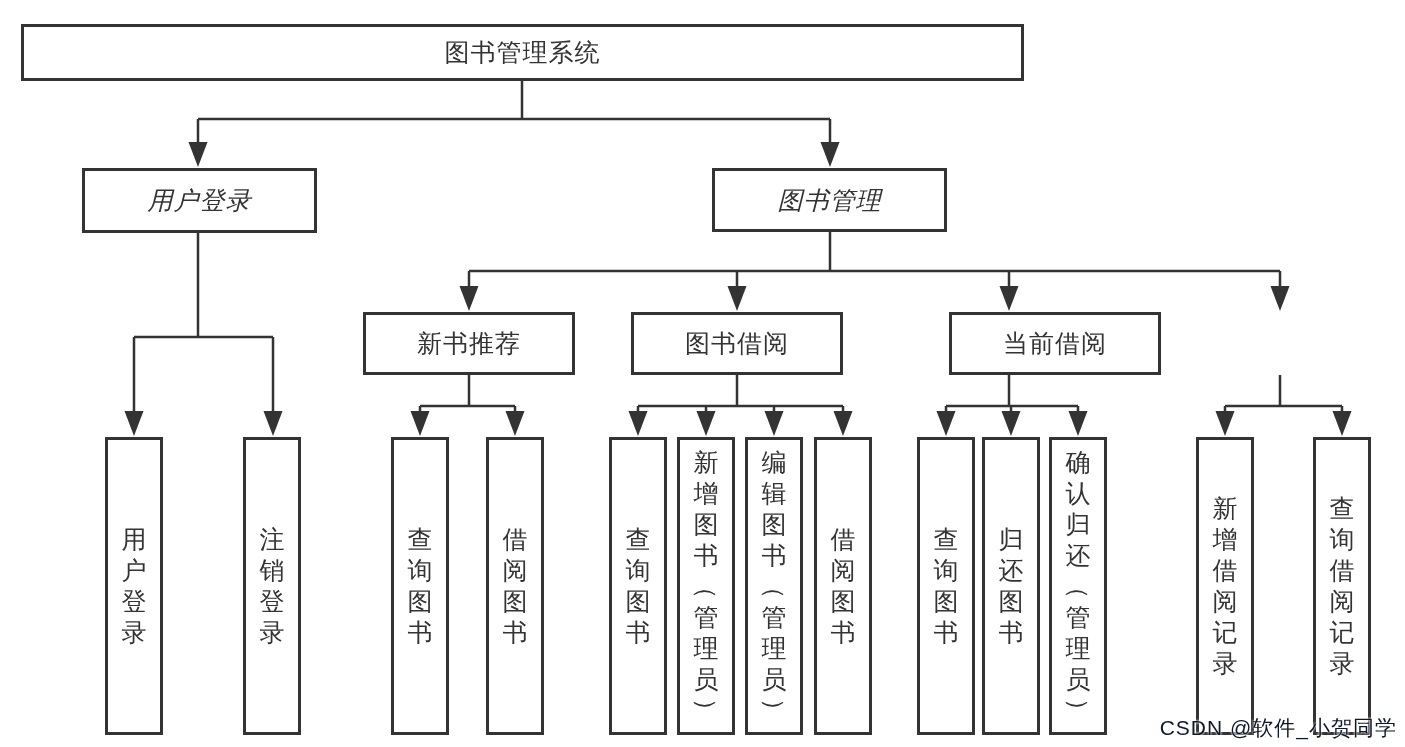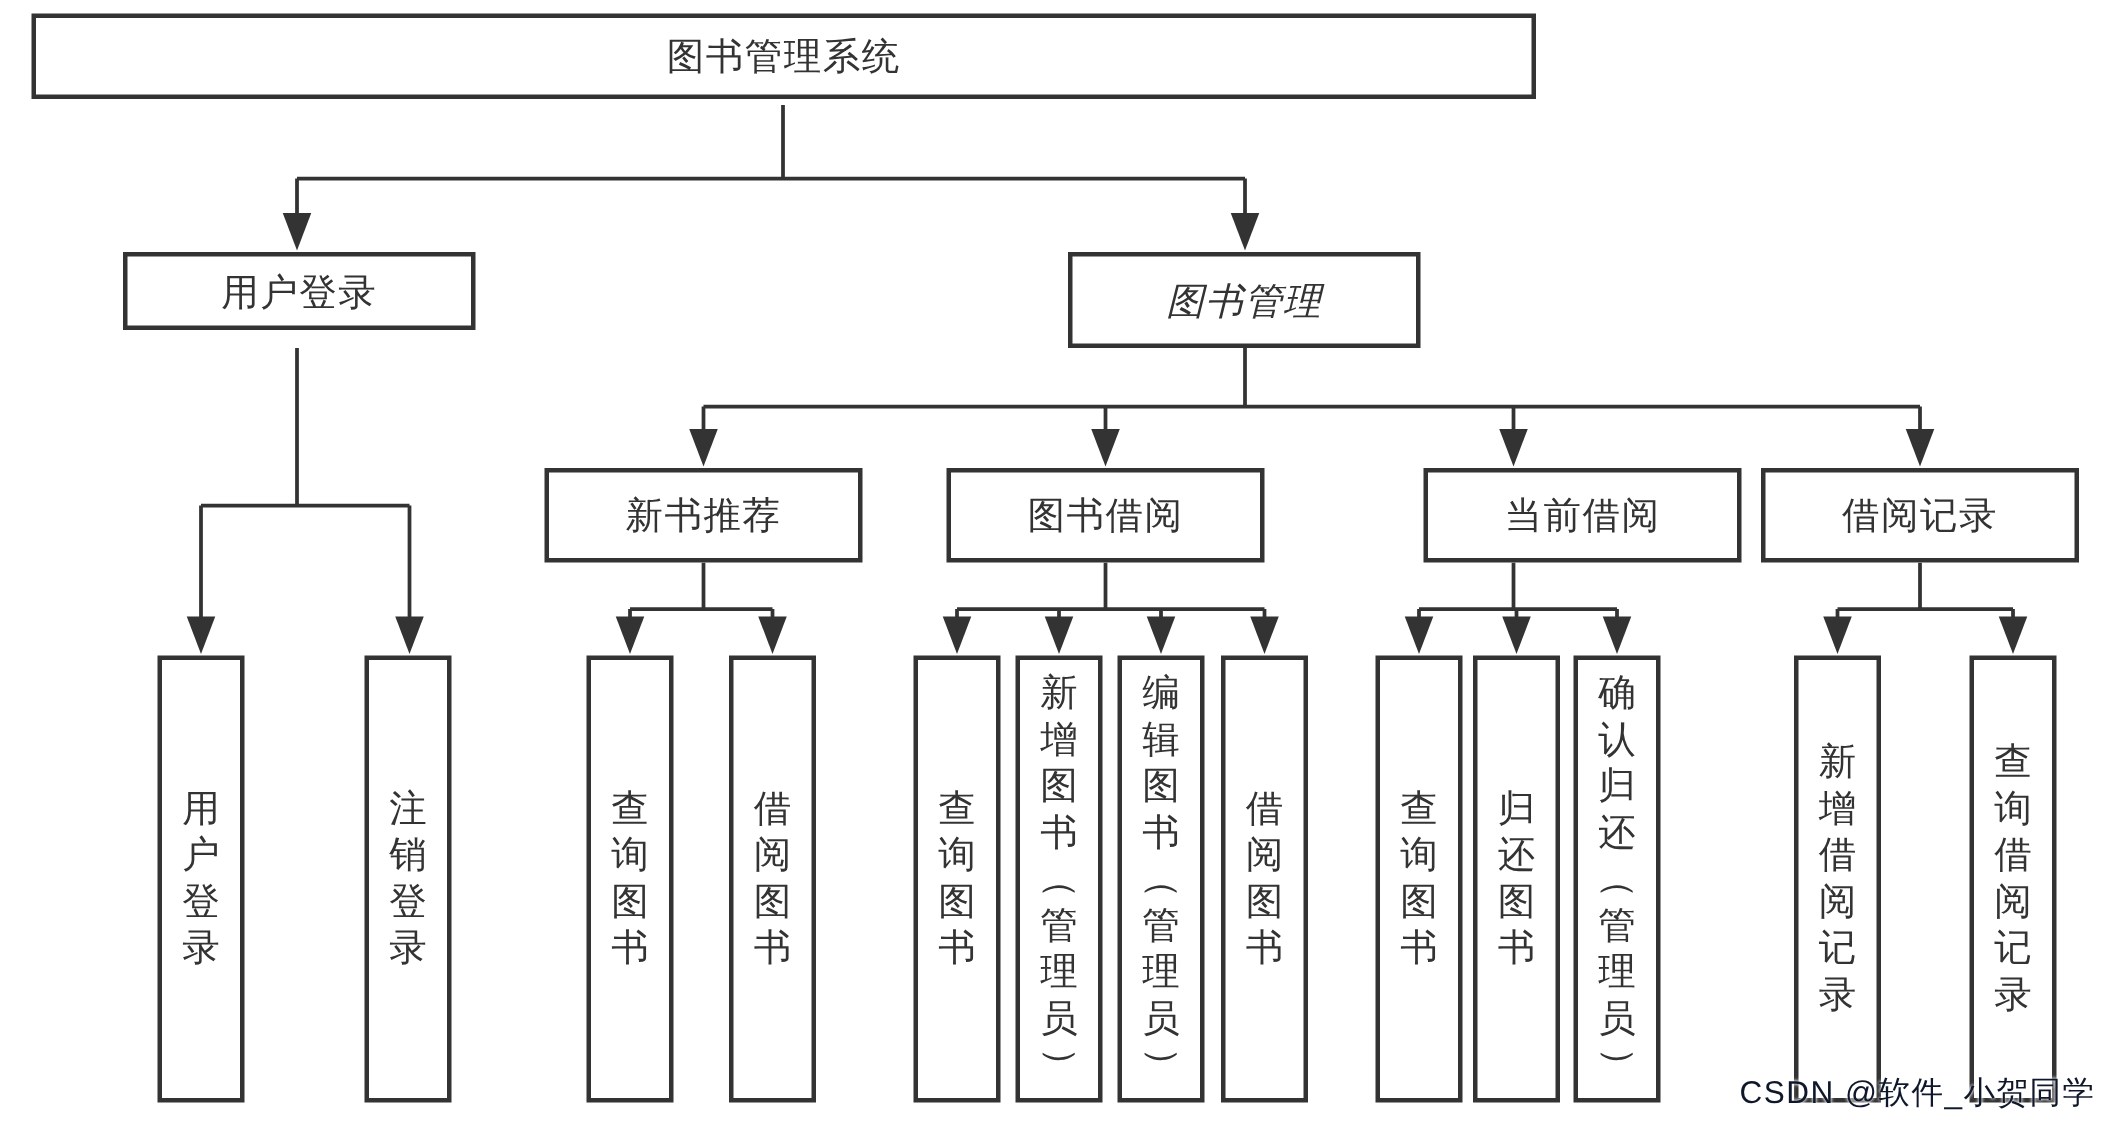--- a/index.html
+++ b/index.html
@@ -11,23 +11,23 @@
   .node{
     position:absolute;box-sizing:border-box;border:3px solid #333333;background:#ffffff;
     display:flex;align-items:center;justify-content:center;
     color:#333333;z-index:2;
   }
   .hbox{font-size:25px;letter-spacing:1px;}
   .vbox{top:437px;width:58px;height:298px;font-size:25px;}
   .vtext span{display:block;width:100%;height:31px;line-height:31px;text-align:center;}
   .vtext span.rot{transform:rotate(90deg);}
   
-  .n-root{left:21px;top:9px;width:1003px;height:57px;text-align:right;}
-  
-  .n-userlogin{left:82px;top:168px;width:235px;height:52px;}
+  .n-root{left:21px;top:24px;width:1003px;height:57px;text-align:right;}
+  
+  .n-userlogin{left:82px;top:168px;width:235px;height:65px;font-style:italic;}
   .n-bookmgmt{left:712px;top:168px;width:235px;height:64px;font-style:italic;}
   
   .l3{top:312px;width:212px;height:63px;}
   .n-newbook{left:363px;}
   .n-borrow{left:631px;align-items:center;}
   .n-current{left:949px;}
   .n-records{left:1174px;}
   
   .v1{left:105px;} .v2{left:243px;}
   .v3{left:391px;} .v4{left:486px;}
@@ -94,23 +94,20 @@
 
   <div class="node hbox l3 n-newbook">
     <span>新书推荐</span>
   </div>
   <div class="node hbox l3 n-borrow">
     <span>图书借阅</span>
   </div>
   <div class="node hbox l3 n-current">
     <span>当前借阅</span>
   </div>
-  <div class="node hbox l3 n-records">
-    <span>借阅记录</span>
-  </div>
 
   <div class="node vbox v1">
     <div class="vtext">
         <span>用</span>
         <span>户</span>
         <span>登</span>
         <span>录</span>
       </div>
   </div>
   <div class="node vbox v2">

